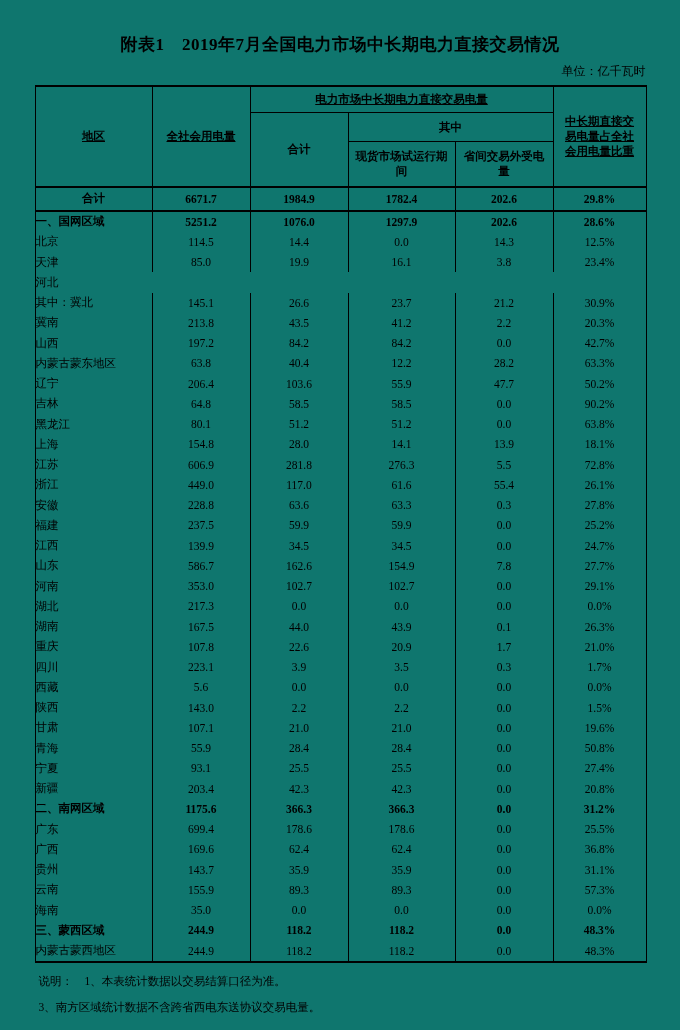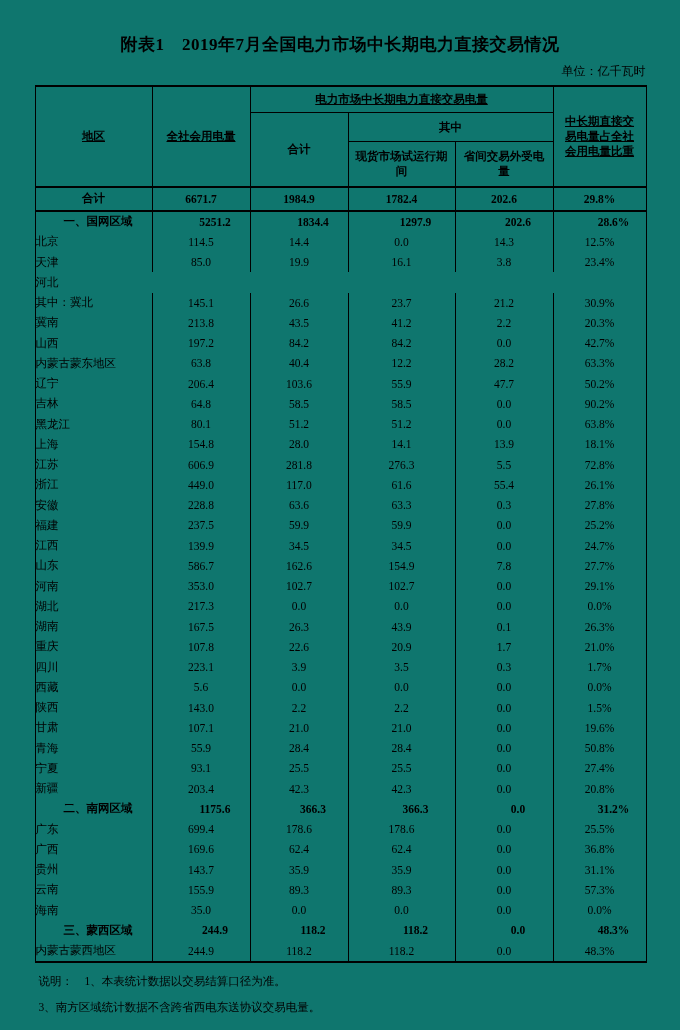--- a/index.html
+++ b/index.html
@@ -64,21 +64,21 @@
   table.data td.label {
     text-align:left;
   }
   tr.total-row td {
     border-top:2px solid #000;
     border-bottom:2px solid #000;
     font-weight:bold;
     height:21.5px;
   }
   tr.total-row td.label { text-align:center; padding-left:0; }
-  tr.section-row td { font-weight:bold;padding-left:28px; }
+  tr.section-row td { font-weight:bold; }
   .notes {
     width:611px;
     margin:7px auto 0;
     font-size:11.5px;
   }
   .notes p {
     margin:4px;
     line-height:22.5px;
   }
 </style>
@@ -119,21 +119,21 @@
             <td class="label">合计</td>
             <td>6671.7</td>
             <td>1984.9</td>
             <td>1782.4</td>
             <td>202.6</td>
             <td>29.8%</td>
           </tr>
           <tr class="section-row">
             <td class="label">一、国网区域</td>
             <td>5251.2</td>
-            <td>1834.4</td>
+            <td>1076.0</td>
             <td>1297.9</td>
             <td>202.6</td>
             <td>28.6%</td>
           </tr>
           <tr>
             <td class="label">北京</td>
             <td>114.5</td>
             <td>14.4</td>
             <td>0.0</td>
             <td>14.3</td>
@@ -274,21 +274,21 @@
             <td class="label">湖北</td>
             <td>217.3</td>
             <td>0.0</td>
             <td>0.0</td>
             <td>0.0</td>
             <td>0.0%</td>
           </tr>
           <tr>
             <td class="label">湖南</td>
             <td>167.5</td>
-            <td>26.3</td>
+            <td>44.0</td>
             <td>43.9</td>
             <td>0.1</td>
             <td>26.3%</td>
           </tr>
           <tr>
             <td class="label">重庆</td>
             <td>107.8</td>
             <td>22.6</td>
             <td>20.9</td>
             <td>1.7</td>

